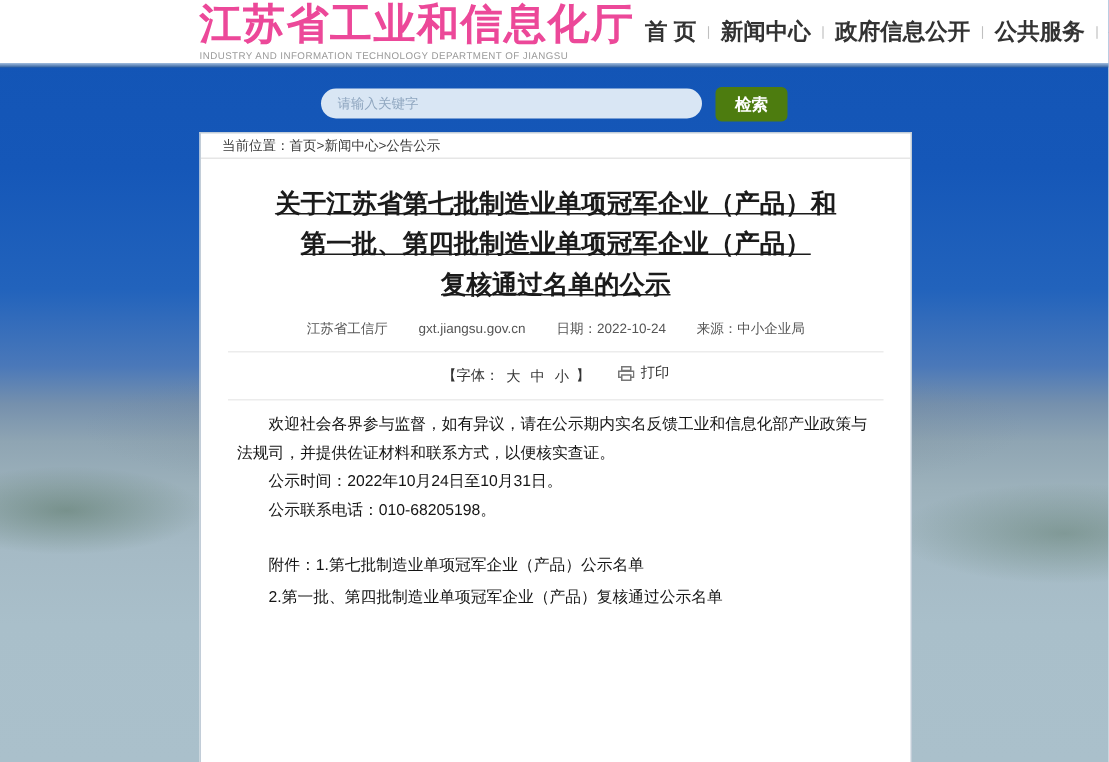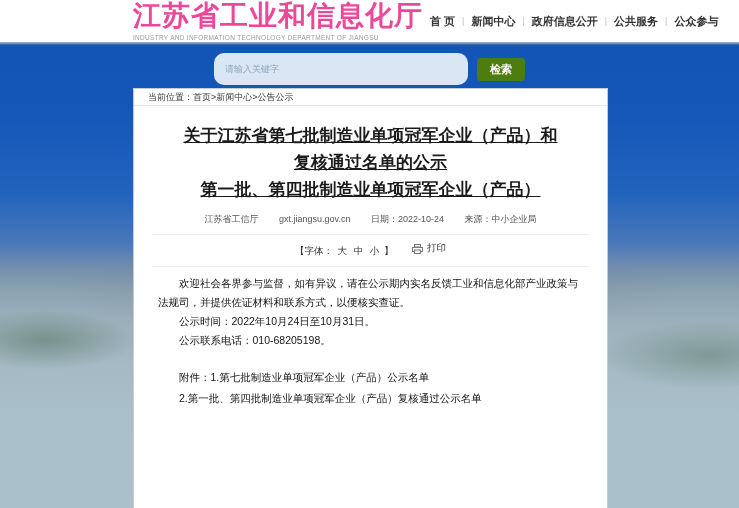--- a/index.html
+++ b/index.html
@@ -29,34 +29,34 @@
   }
   .brand-cn {
     color:#ec4899; font-size:28px; font-weight:bold;
     letter-spacing:1px; line-height:1.05; white-space:nowrap;
   }
   .brand-en {
     color:#9a9a9a; font-size:6.5px; letter-spacing:.3px; margin-top:3px; white-space:nowrap;
   }
   .main-nav { display:flex; align-items:center; white-space:nowrap; }
   .main-nav a {
-    color:#333; font-size:11px; font-weight:bold; text-decoration:none;
+    color:#333; font-size:15px; font-weight:bold; text-decoration:none;
     margin:0 7px; cursor:pointer;
   }
   .main-nav .sep { color:#c0c0c0; font-size:9px; }
   .header-divider {
     position:absolute; top:42px; left:0; width:739px; height:3px;
     background:linear-gradient(180deg,#a3bedf,#2f5f9e); z-index:3;
   }
   .banner {
     position:absolute; top:45px; left:0; width:739px; height:48px;
     display:flex; align-items:center; justify-content:center; gap:9px; z-index:2;
   }
   .search-input {
-    width:232px; height:32px; border:none; border-radius:10px;
+    width:232px; height:20px; border:none; border-radius:10px;
     background:#d9e6f4; padding:0 11px; font-size:9px; color:#2c4a66;
     outline:none; font-family:"Liberation Sans", sans-serif;
   }
   .search-input::placeholder { color:#8fa6bf; }
   .search-btn {
     width:48px; height:23px; background:#4d7c0f; color:#fff;
     border:none; border-radius:4px; font-size:11px; font-weight:bold;
     cursor:pointer; font-family:"Liberation Sans", sans-serif;
   }
   .card {
@@ -121,22 +121,22 @@
 </div>
 
 <main class="card">
 
   <div class="breadcrumb">
     <span>当前位置：</span><a>首页&gt;新闻中心&gt;公告公示</a>
   </div>
 
   <h1 class="title">
     <span class="tl">关于江苏省第七批制造业单项冠军企业（产品）和</span>
+    <span class="tl">第一批、第四批制造业单项冠军企业（产品）</span>
     <span class="tl">复核通过名单的公示</span>
-    <span class="tl">第一批、第四批制造业单项冠军企业（产品）</span>
   </h1>
 
   <div class="meta">
     <span>江苏省工信厅</span>
     <span>gxt.jiangsu.gov.cn</span>
     <span>日期：2022-10-24</span>
     <span>来源：中小企业局</span>
   </div>
 
   <div class="rule"></div>

